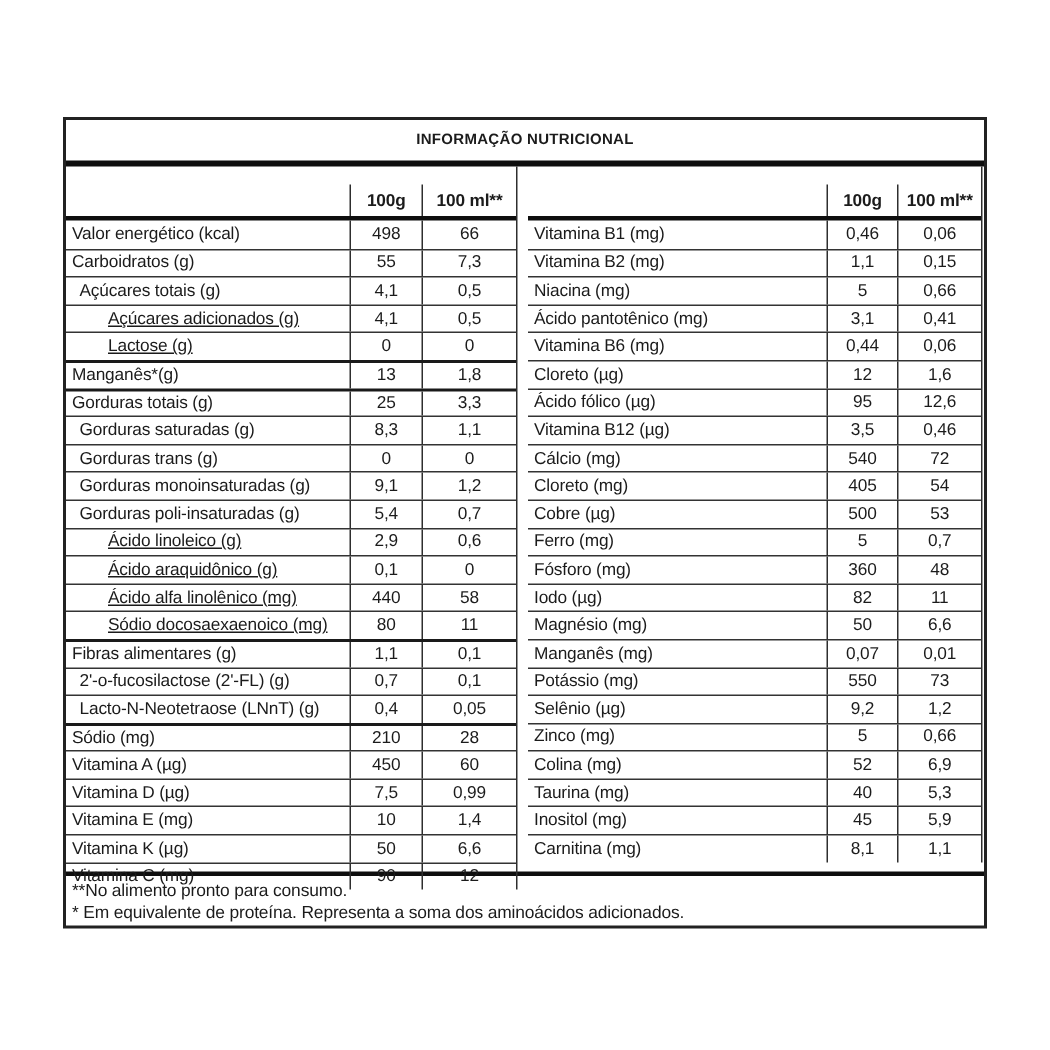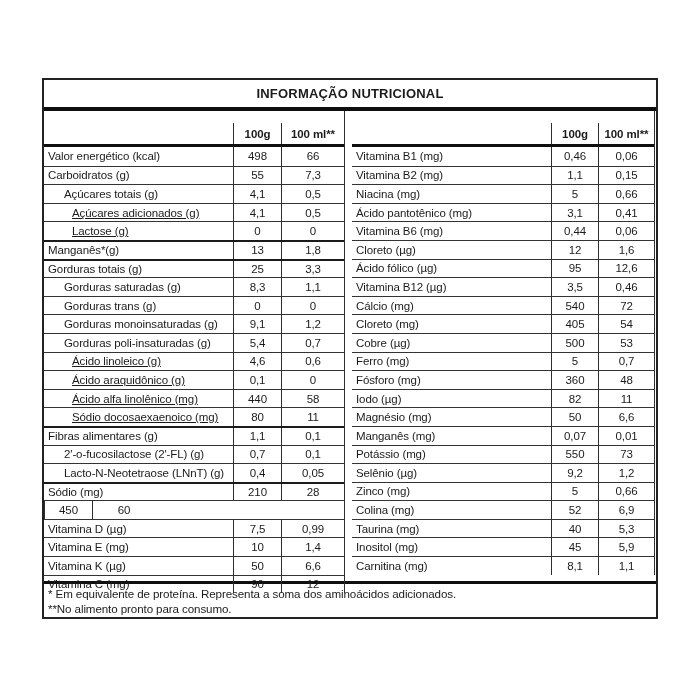--- a/index.html
+++ b/index.html
@@ -24,21 +24,21 @@
     height: 541px;
     border: 2px solid #222222;
     box-sizing: border-box;
     background: #ffffff;
   }
   .title {
     height: 27px;
     line-height: 28px;
     text-align: center;
     font-weight: bold;
-    font-size: 13px;
+    font-size: 10px;
     letter-spacing: 0.2px;
     border-bottom: 4px solid #0e0e0e;
   }
   .content {
     position: relative;
     height: 470.4px;
   }
   .ntable {
     position: absolute;
     top: 0;
@@ -88,21 +88,21 @@
   .r.heavy { border-top: 2px solid #1a1a1a; }
   .r .cl {
     flex: 1;
     display: flex;
     align-items: center;
     padding-left: 4px;
     box-sizing: border-box;
     white-space: nowrap;
     overflow: hidden;
   }
-  .r.ind1 .cl { padding-left: 20px; }
+  .r.ind1 .cl { padding-left: 9px; }
   .r.ind2 .cl { padding-left: 28px; text-decoration: underline; }
   .footer {
     border-top: 3px solid #0e0e0e;
     padding: 3px 4px 0 4px;
     font-size: 11.6px;
     line-height: 14.6px;
   }
 </style>
 </head>
 <body>
@@ -169,21 +169,21 @@
     <div class="cg">9,1</div>
     <div class="cml">1,2</div>
   </div>
             <div class="r ind1">
     <div class="cl">Gorduras poli-insaturadas (g)</div>
     <div class="cg">5,4</div>
     <div class="cml">0,7</div>
   </div>
             <div class="r ind2">
     <div class="cl">Ácido linoleico (g)</div>
-    <div class="cg">4,6</div>
+    <div class="cg">2,9</div>
     <div class="cml">0,6</div>
   </div>
             <div class="r ind2">
     <div class="cl">Ácido araquidônico (g)</div>
     <div class="cg">0,1</div>
     <div class="cml">0</div>
   </div>
             <div class="r ind2">
     <div class="cl">Ácido alfa linolênico (mg)</div>
     <div class="cg">440</div>
@@ -208,20 +208,21 @@
     <div class="cl">Lacto-N-Neotetraose (LNnT) (g)</div>
     <div class="cg">0,4</div>
     <div class="cml">0,05</div>
   </div>
             <div class="r ind0 heavy">
     <div class="cl">Sódio (mg)</div>
     <div class="cg">210</div>
     <div class="cml">28</div>
   </div>
             <div class="r ind0">
+    <div class="cl">Vitamina A (µg)</div>
     <div class="cg">450</div>
     <div class="cml">60</div>
   </div>
             <div class="r ind0">
     <div class="cl">Vitamina D (µg)</div>
     <div class="cg">7,5</div>
     <div class="cml">0,99</div>
   </div>
             <div class="r ind0">
     <div class="cl">Vitamina E (mg)</div>
@@ -361,17 +362,17 @@
             <div class="r ind0">
     <div class="cl">Carnitina (mg)</div>
     <div class="cg">8,1</div>
     <div class="cml">1,1</div>
   </div>
           </div>
       </section>
 
     </div>
     <div class="footer">
+      <div>**No alimento pronto para consumo.</div>
       <div>* Em equivalente de proteína. Representa a soma dos aminoácidos adicionados.</div>
-      <div>**No alimento pronto para consumo.</div>
     </div>
   </div>
 </div>
 
 </body></html>

